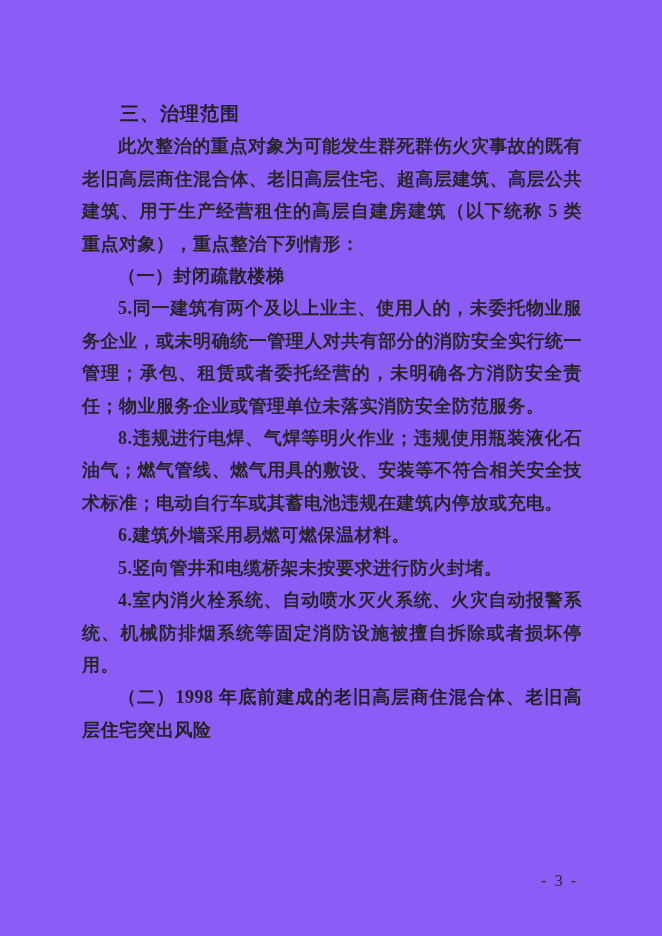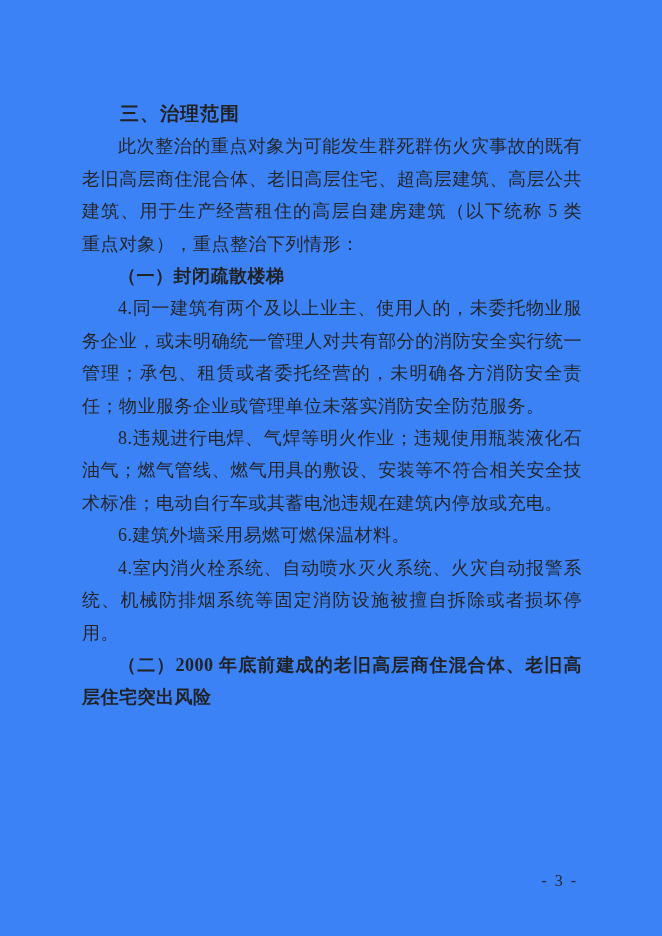--- a/index.html
+++ b/index.html
@@ -4,21 +4,21 @@
 <style>
   html, body {
     margin: 0;
     padding: 0;
     background: #ffffff;
   }
   .page {
     position: relative;
     width: 662px;
     height: 936px;
-    background: #3b82f6;
+    background: #8b5cf6;
     box-sizing: border-box;
     padding: 98px 80px 0 82px;
     font-family: "Liberation Serif", "DejaVu Serif", serif;
     color: #1f1f1f;
     overflow: hidden;
   }
   .section-heading {
     margin: 0;
     font-family: "Liberation Sans", "DejaVu Sans", sans-serif;
     font-size: 19px;
@@ -29,20 +29,21 @@
     color: #222;
   }
   .para {
     margin: 0;
     font-size: 18px;
     line-height: 32.4px;
     text-indent: 2em;
     text-align: justify;
     letter-spacing: 0.5px;
     color: #262626;
+    font-weight: bold;
   }
   .sub-heading {
     margin: 0;
     font-size: 18px;
     font-weight: 700;
     line-height: 32.4px;
     text-indent: 2em;
     text-align: justify;
     letter-spacing: 0.5px;
     color: #222;
@@ -61,22 +62,23 @@
 <body>
 
 <div class="page">
 
   <h2 class="section-heading">三、治理范围</h2>
 
   <p class="para">此次整治的重点对象为可能发生群死群伤火灾事故的既有老旧高层商住混合体、老旧高层住宅、超高层建筑、高层公共建筑、用于生产经营租住的高层自建房建筑（以下统称 5 类重点对象），重点整治下列情形：</p>
 
   <h3 class="sub-heading">（一）封闭疏散楼梯</h3>
 
-  <p class="para">4.同一建筑有两个及以上业主、使用人的，未委托物业服务企业，或未明确统一管理人对共有部分的消防安全实行统一管理；承包、租赁或者委托经营的，未明确各方消防安全责任；物业服务企业或管理单位未落实消防安全防范服务。</p>
+  <p class="para">5.同一建筑有两个及以上业主、使用人的，未委托物业服务企业，或未明确统一管理人对共有部分的消防安全实行统一管理；承包、租赁或者委托经营的，未明确各方消防安全责任；物业服务企业或管理单位未落实消防安全防范服务。</p>
   <p class="para">8.违规进行电焊、气焊等明火作业；违规使用瓶装液化石油气；燃气管线、燃气用具的敷设、安装等不符合相关安全技术标准；电动自行车或其蓄电池违规在建筑内停放或充电。</p>
   <p class="para">6.建筑外墙采用易燃可燃保温材料。</p>
+  <p class="para">5.竖向管井和电缆桥架未按要求进行防火封堵。</p>
   <p class="para">4.室内消火栓系统、自动喷水灭火系统、火灾自动报警系统、机械防排烟系统等固定消防设施被擅自拆除或者损坏停用。</p>
 
-  <h3 class="sub-heading">（二）2000 年底前建成的老旧高层商住混合体、老旧高层住宅突出风险</h3>
+  <h3 class="sub-heading">（二）1998 年底前建成的老旧高层商住混合体、老旧高层住宅突出风险</h3>
 
   <div class="page-number">- 3 -</div>
 
 </div>
 
 </body></html>

